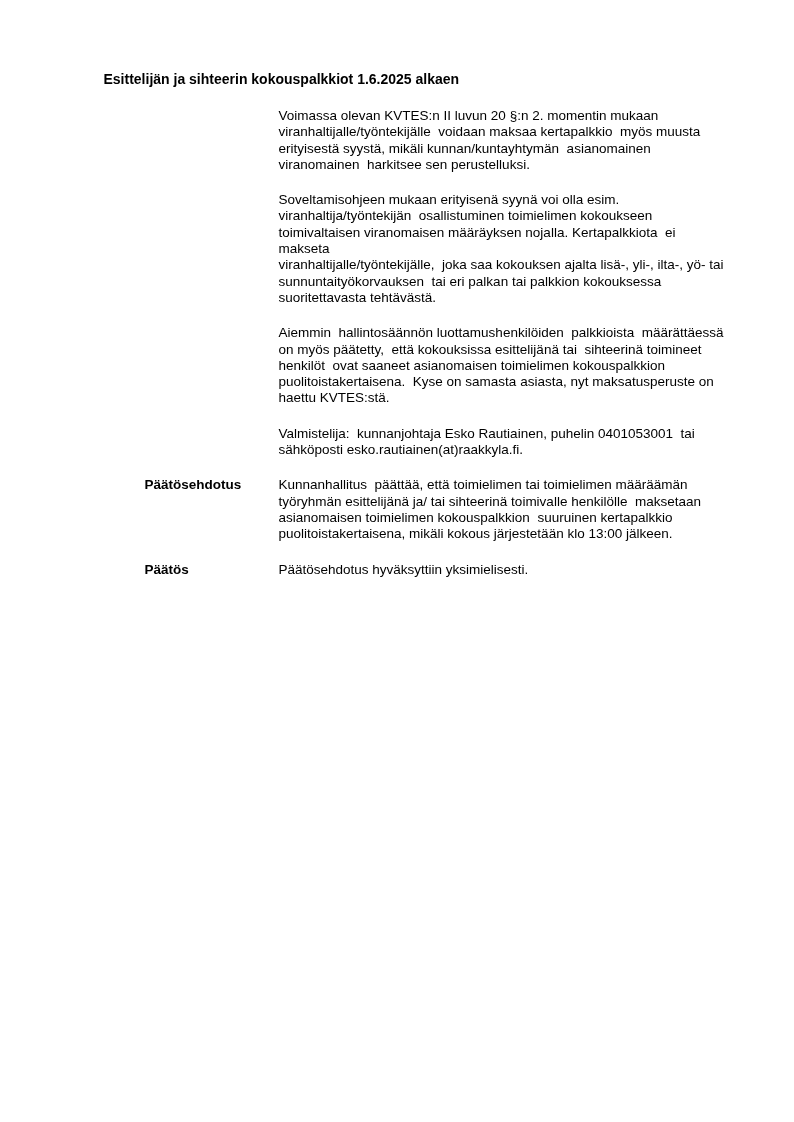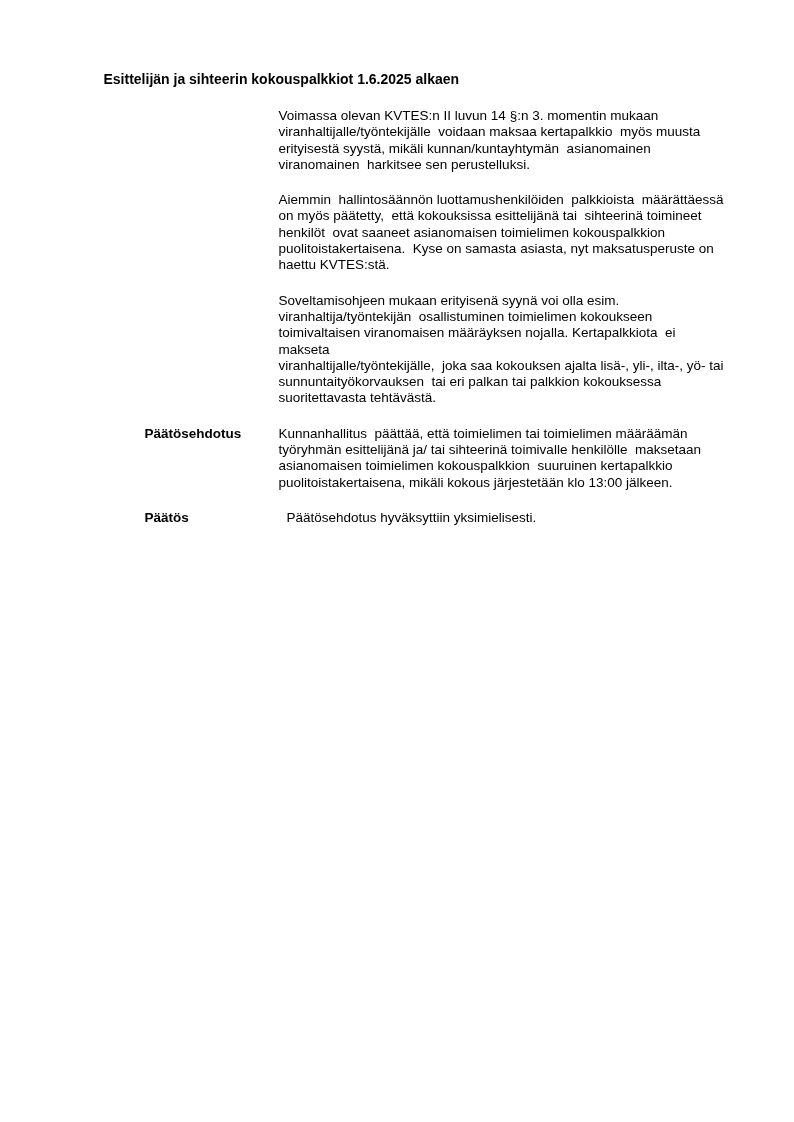--- a/index.html
+++ b/index.html
@@ -46,50 +46,51 @@
   }
   .body-col {
     max-width: 502px;
   }
   .para {
     margin: 0 0 19px 0;
     white-space: pre-wrap;
   }
   .para.last {
     margin-bottom: 0;
-    margin-left: 8px;
   }
 </style>
 </head>
 <body>
 
 <div class="page">
   <div class="content">
 
     <h1 class="doc-title">Esittelijän ja sihteerin kokouspalkkiot 1.6.2025 alkaen</h1>
 
 
     <div class="row">
       <div class="label-col"></div>
       <div class="body-col">
-        <p class="para">Voimassa olevan KVTES:n II luvun 14 §:n 3. momentin mukaan
+        <p class="para">Voimassa olevan KVTES:n II luvun 20 §:n 2. momentin mukaan
 viranhaltijalle/työntekijälle  voidaan maksaa kertapalkkio  myös muusta
 erityisestä syystä, mikäli kunnan/kuntayhtymän  asianomainen
 viranomainen  harkitsee sen perustelluksi.</p>
-        <p class="para">Aiemmin  hallintosäännön luottamushenkilöiden  palkkioista  määrättäessä
-on myös päätetty,  että kokouksissa esittelijänä tai  sihteerinä toimineet
-henkilöt  ovat saaneet asianomaisen toimielimen kokouspalkkion
-puolitoistakertaisena.  Kyse on samasta asiasta, nyt maksatusperuste on
-haettu KVTES:stä.</p>
         <p class="para">Soveltamisohjeen mukaan erityisenä syynä voi olla esim.
 viranhaltija/työntekijän  osallistuminen toimielimen kokoukseen
 toimivaltaisen viranomaisen määräyksen nojalla. Kertapalkkiota  ei makseta
 viranhaltijalle/työntekijälle,  joka saa kokouksen ajalta lisä-, yli-, ilta-, yö- tai
 sunnuntaityökorvauksen  tai eri palkan tai palkkion kokouksessa
 suoritettavasta tehtävästä.</p>
+        <p class="para">Aiemmin  hallintosäännön luottamushenkilöiden  palkkioista  määrättäessä
+on myös päätetty,  että kokouksissa esittelijänä tai  sihteerinä toimineet
+henkilöt  ovat saaneet asianomaisen toimielimen kokouspalkkion
+puolitoistakertaisena.  Kyse on samasta asiasta, nyt maksatusperuste on
+haettu KVTES:stä.</p>
+        <p class="para">Valmistelija:  kunnanjohtaja Esko Rautiainen, puhelin 0401053001  tai
+sähköposti esko.rautiainen(at)raakkyla.fi.</p>
       </div>
     </div>
 
     <div class="row">
       <div class="label-col">Päätösehdotus</div>
       <div class="body-col">
         <p class="para">Kunnanhallitus  päättää, että toimielimen tai toimielimen määräämän
 työryhmän esittelijänä ja/ tai sihteerinä toimivalle henkilölle  maksetaan
 asianomaisen toimielimen kokouspalkkion  suuruinen kertapalkkio
 puolitoistakertaisena, mikäli kokous järjestetään klo 13:00 jälkeen.</p>

